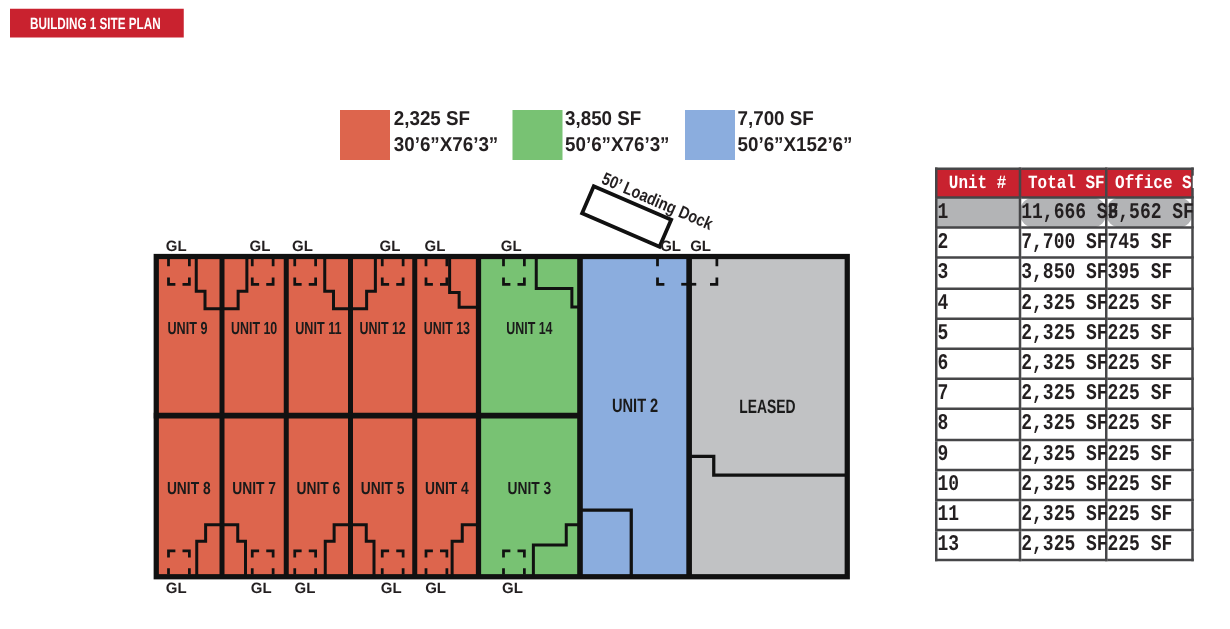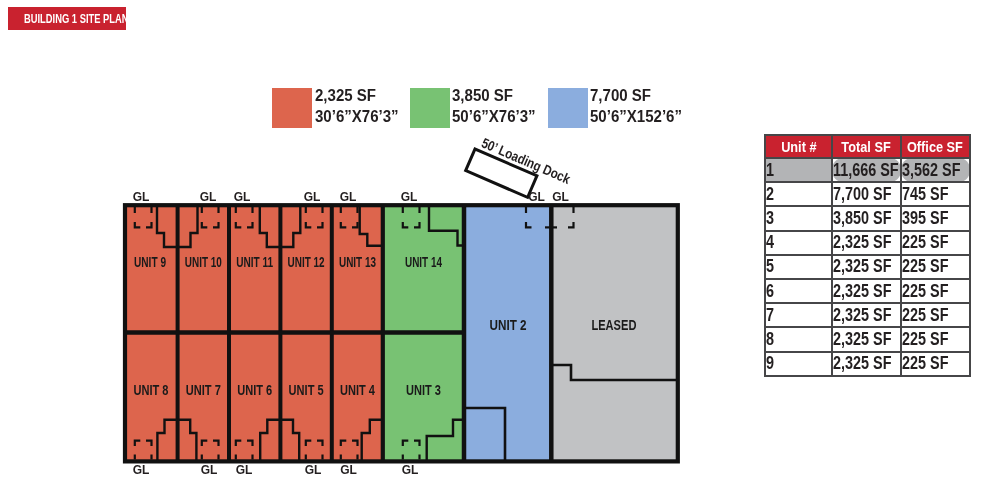--- a/index.html
+++ b/index.html
@@ -1,26 +1,26 @@
 <!DOCTYPE html>
 <html><head>
 <meta charset="utf-8">
 <style>
   html,body{margin:0;padding:0;background:#ffffff;width:984px;height:503px;overflow:hidden;}
   *{box-sizing:border-box;}
   body{font-family:"Liberation Sans",sans-serif;}
   .abs{position:absolute;}
   .cond{display:inline-block;transform:scaleX(0.88);transform-origin:left center;white-space:nowrap;}
-  .badge{left:8px;top:7px;width:118px;height:23px;background:#c9222f;color:#fff;
+  .badge{left:8px;top:7px;width:139px;height:23px;background:#c9222f;color:#fff;
          font-weight:bold;font-size:13px;line-height:23px;padding-left:16px;}
   .badge .cond{transform:scaleX(0.72);}
   .leg-sq{width:40px;height:40px;top:88px;}
   .leg-tx{top:84.6px;font-weight:bold;font-size:16px;line-height:21px;color:#231f20;}
   .leg-tx .cond{transform:scaleX(0.94);}
-  table.sf{position:absolute;left:764px;top:134px;border-collapse:collapse;table-layout:fixed;}
+  table.sf{position:absolute;left:748px;top:134px;border-collapse:collapse;table-layout:fixed;font-family:Liberation Mono, monospace;}
   table.sf{width:205px;}
   table.sf td,table.sf th{border:2px solid #464648;padding:0;font-weight:bold;color:#231f20;
         font-size:18px;overflow:visible;}
   table.sf td .cond{transform:scaleX(0.80);}
   table.sf th{background:#c9222f;color:#fff;height:23px;font-size:15px;text-align:center;}
   table.sf th .cond{transform:scaleX(0.85);transform-origin:center;}
   table.sf td{height:24.2px;text-align:left;vertical-align:middle;}
   td.u{padding-left:2px;}
   td.v{padding-left:4.5px;border-radius:11px;}
   tr.gray td{background:#b3b4b6;}
@@ -243,14 +243,29 @@
   <tr>
         <td class="u"><span class="cond">8</span></td>
         <td class="v"><span class="cond">2,325 SF</span></td>
         <td class="v"><span class="cond">225 SF</span></td>
       </tr>
   <tr>
         <td class="u"><span class="cond">9</span></td>
         <td class="v"><span class="cond">2,325 SF</span></td>
         <td class="v"><span class="cond">225 SF</span></td>
       </tr>
+  <tr>
+        <td class="u"><span class="cond">10</span></td>
+        <td class="v"><span class="cond">2,325 SF</span></td>
+        <td class="v"><span class="cond">225 SF</span></td>
+      </tr>
+  <tr>
+        <td class="u"><span class="cond">11</span></td>
+        <td class="v"><span class="cond">2,325 SF</span></td>
+        <td class="v"><span class="cond">225 SF</span></td>
+      </tr>
+  <tr>
+        <td class="u"><span class="cond">13</span></td>
+        <td class="v"><span class="cond">2,325 SF</span></td>
+        <td class="v"><span class="cond">225 SF</span></td>
+      </tr>
 </tbody>
   </table>
 
 </body></html>

